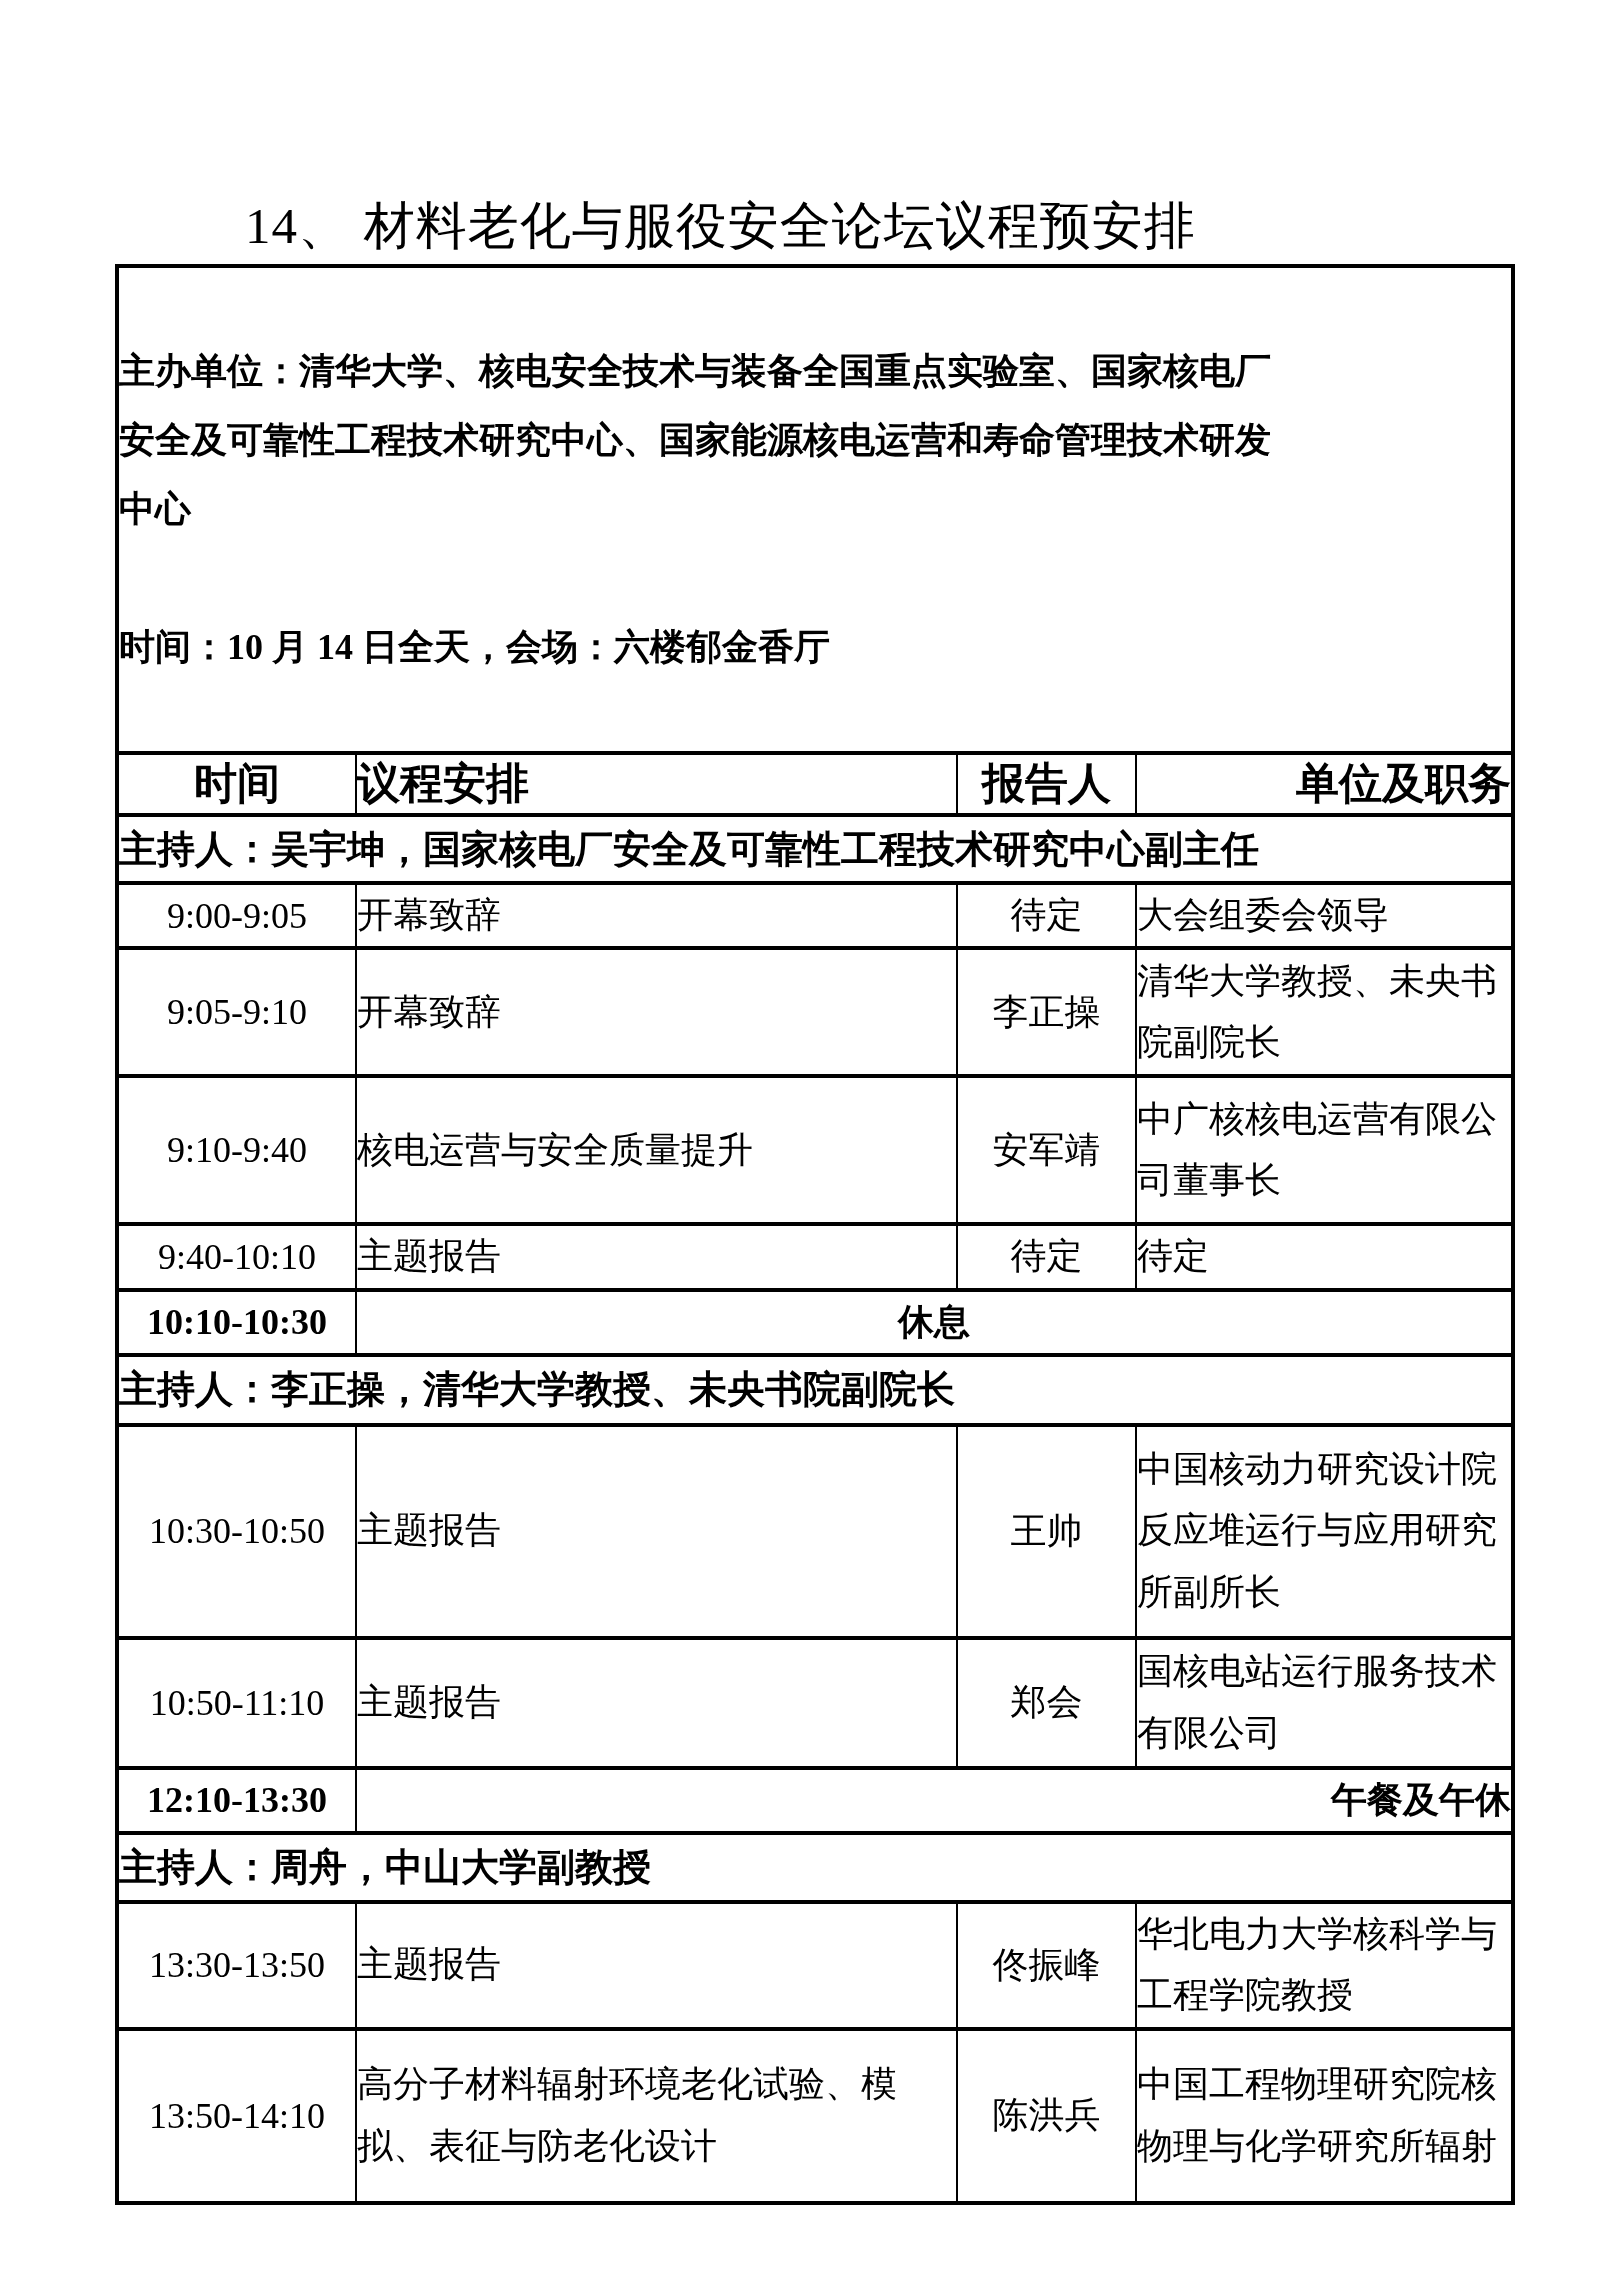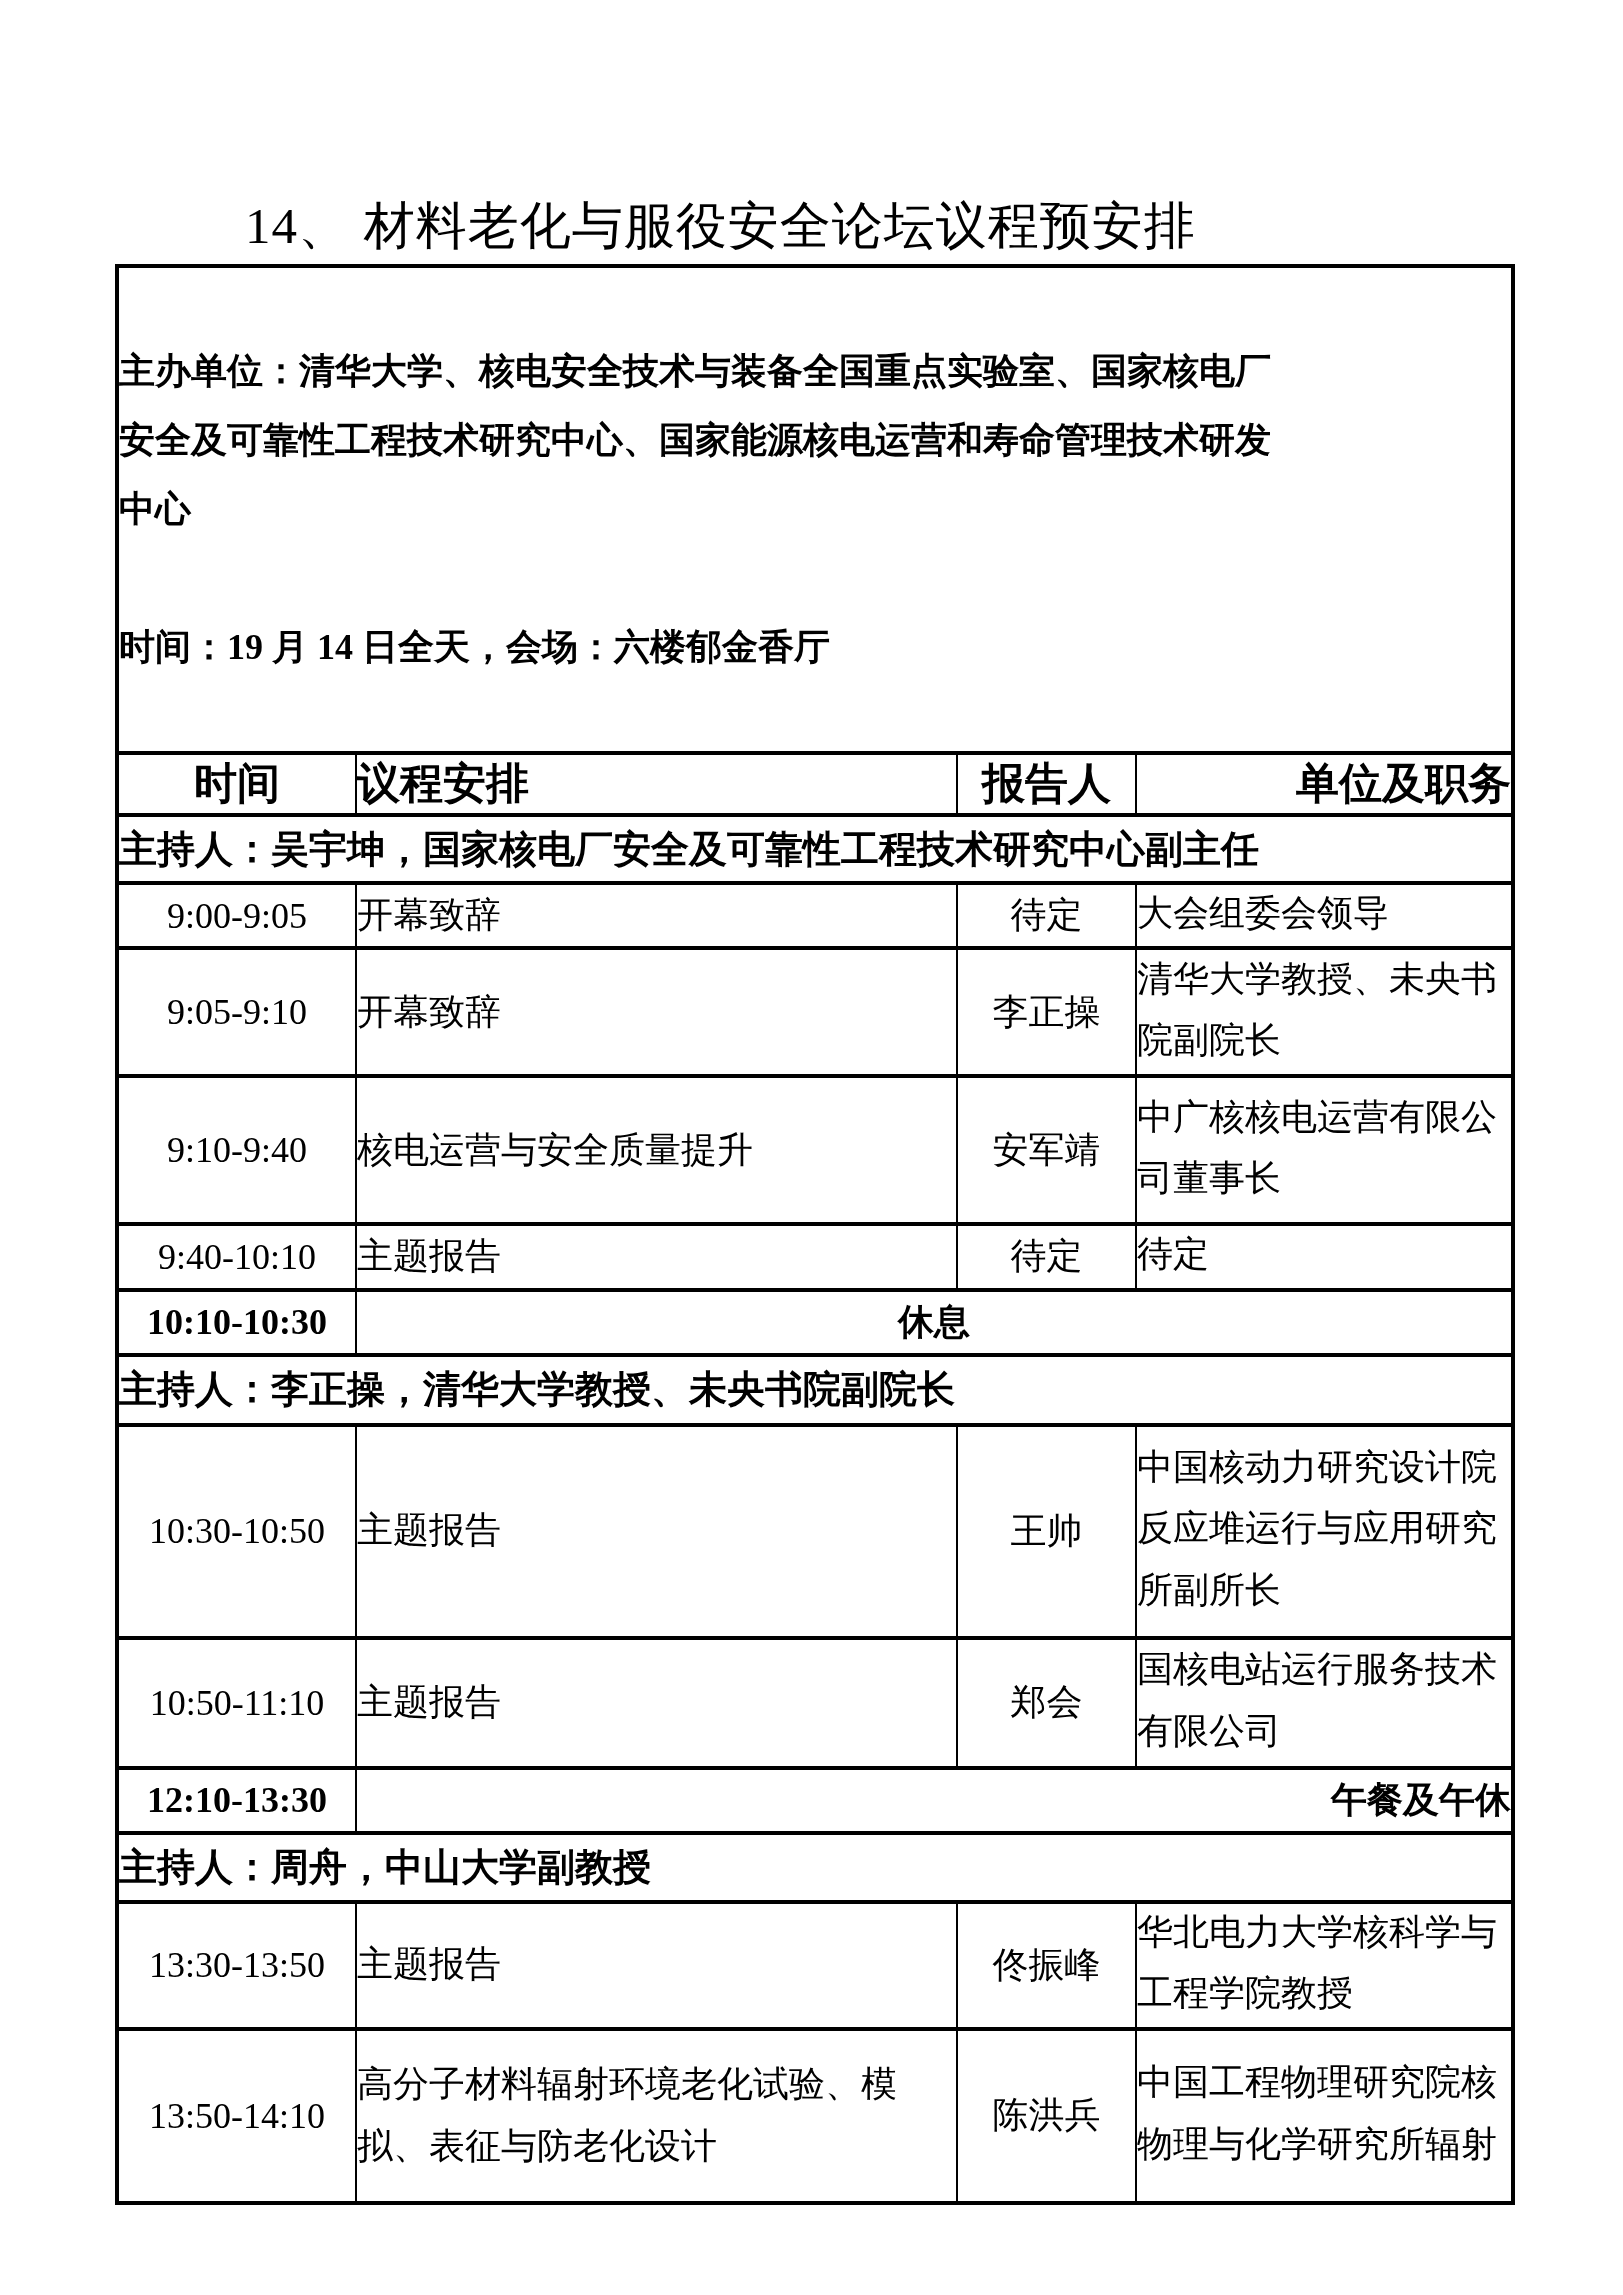--- a/index.html
+++ b/index.html
@@ -64,42 +64,42 @@
     font-weight: bold;
     font-size: 38px;
     text-align: left;
   }
   
   tr.row-break td { font-weight: bold; }
   
   td.c-time { text-align: center; font-size: 34px; }
   td.c-topic { text-align: left; padding: 0 13.3px; line-height: 1.7; white-space: pre-line; }
   td.c-speaker { text-align: center; }
-  td.c-affil { text-align: left; padding: 0 8.2px; line-height: 1.7; white-space: pre-line; font-family: Liberation Mono, monospace; }
+  td.c-affil { text-align: left; padding: 0 8.2px; line-height: 1.7; white-space: pre-line; }
 </style>
 </head>
 <body>
 
 <div class="doc-title">14、 材料老化与服役安全论坛议程预安排</div>
 
 <table class="agenda">
   <colgroup>
     <col style="width:239px">
     <col style="width:601px">
     <col style="width:179px">
     <col style="width:377px">
   </colgroup>
 
   <tbody>
       <tr style="height:278px">
     <td class="org-cell" colspan="4">
       <div>主办单位：清华大学、核电安全技术与装备全国重点实验室、国家核电厂
 安全及可靠性工程技术研究中心、国家能源核电运营和寿命管理技术研发
 中心</div>
-      <div>时间：19 月 14 日全天，会场：六楼郁金香厅</div>
+      <div>时间：10 月 14 日全天，会场：六楼郁金香厅</div>
     </td>
   </tr>
 
   <tr class="row-header" style="height:62px">
     <td class="h-time">时间</td>
     <td class="h-topic">议程安排</td>
     <td class="h-speaker">报告人</td>
     <td class="h-affil">单位及职务</td>
   </tr>
 

